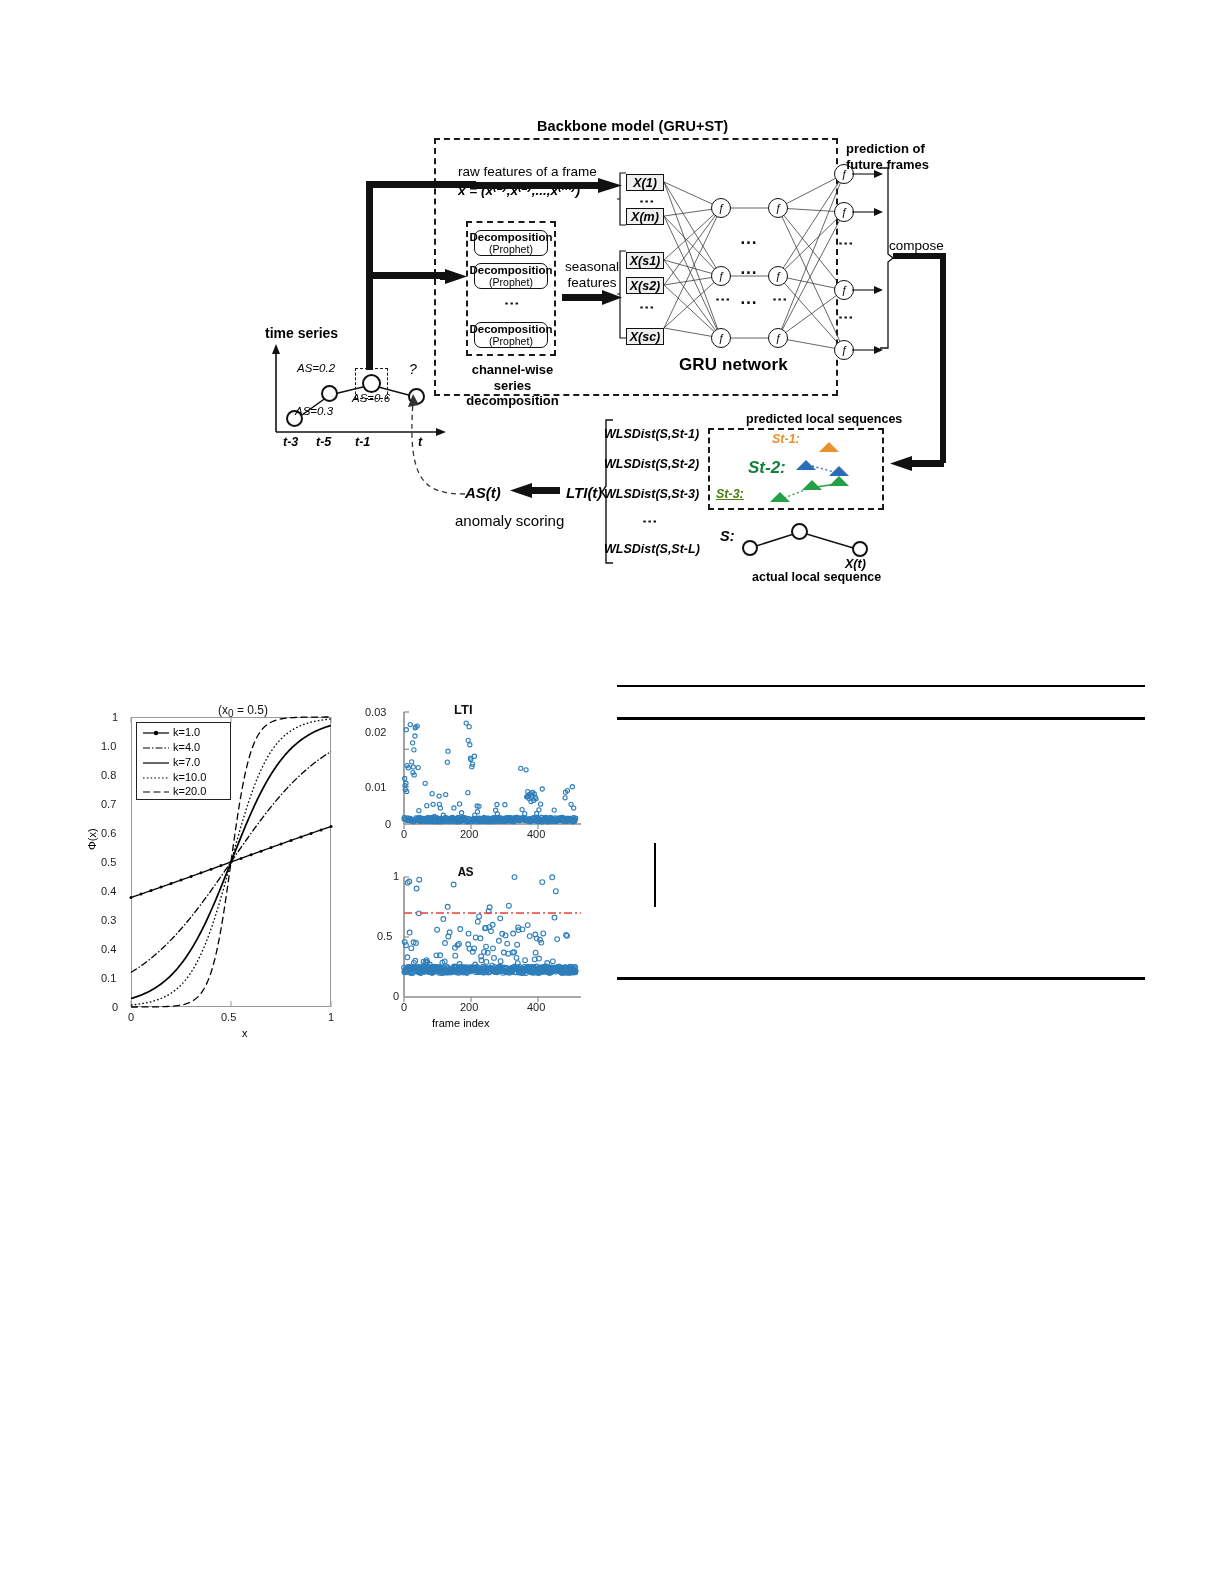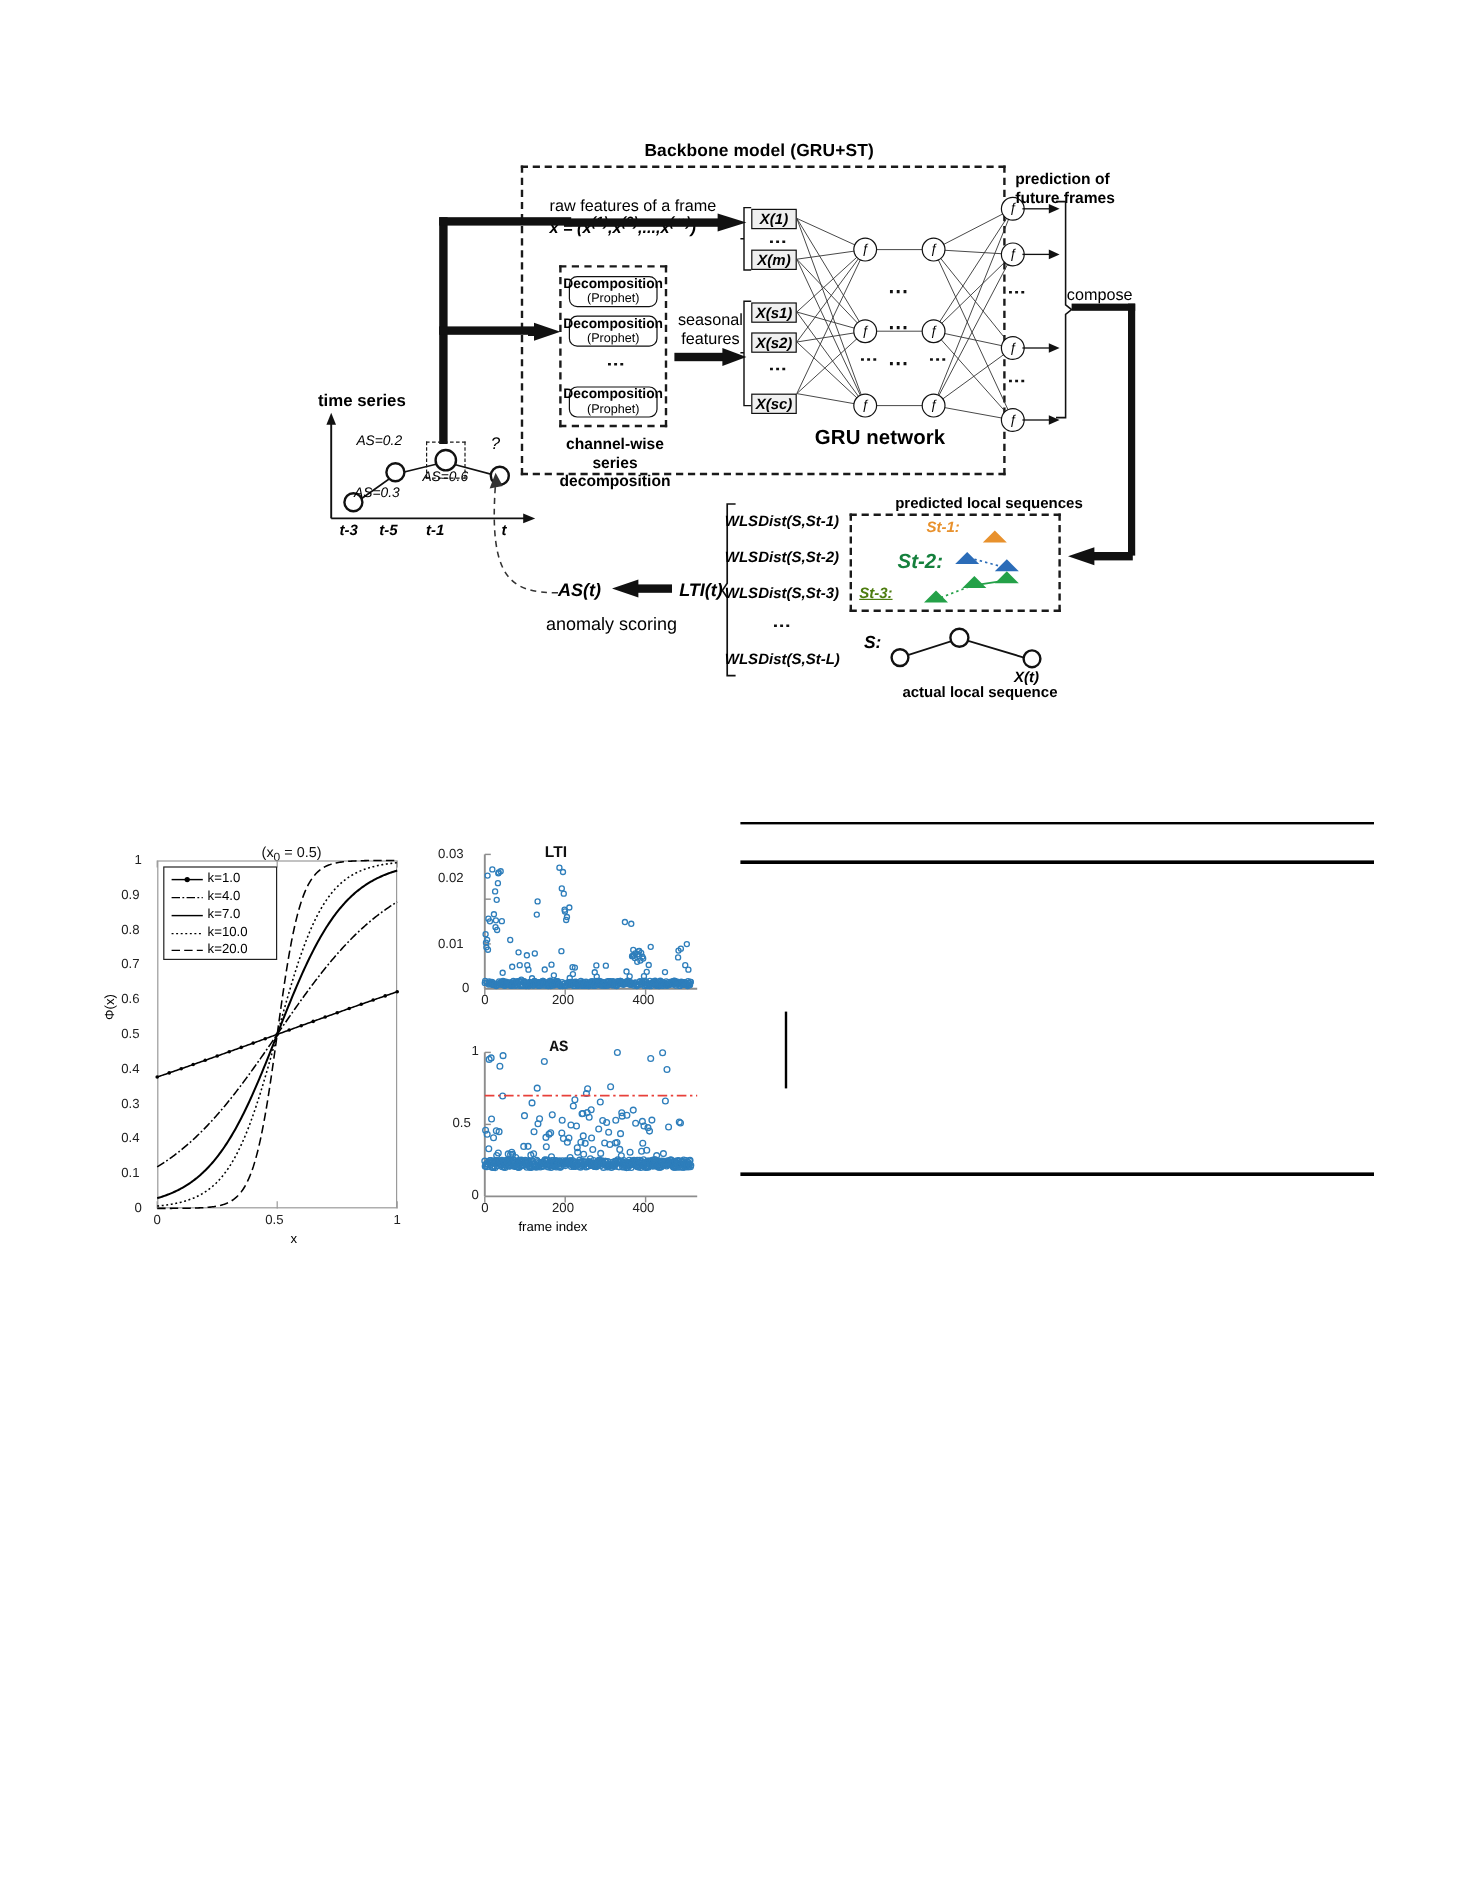--- a/index.html
+++ b/index.html
@@ -362,21 +362,21 @@
 
     <div class="ticklbl" style="left:112px;top:341px;">0</div>
     <div class="ticklbl" style="left:101px;top:312px;">0.1</div>
     <div class="ticklbl" style="left:101px;top:283px;">0.4</div>
     <div class="ticklbl" style="left:101px;top:254px;">0.3</div>
     <div class="ticklbl" style="left:101px;top:225px;">0.4</div>
     <div class="ticklbl" style="left:101px;top:196px;">0.5</div>
     <div class="ticklbl" style="left:101px;top:167px;">0.6</div>
     <div class="ticklbl" style="left:101px;top:138px;">0.7</div>
     <div class="ticklbl" style="left:101px;top:109px;">0.8</div>
-    <div class="ticklbl" style="left:101px;top:80px;">0.9</div>
+    <div class="ticklbl" style="left:101px;top:80px;">1.0</div>
     <div class="ticklbl" style="left:112px;top:51px;">1</div>
 
     <div class="ticklbl" style="left:128px;top:351px;">0</div>
     <div class="ticklbl" style="left:221px;top:351px;">0.5</div>
     <div class="ticklbl" style="left:328px;top:351px;">1</div>
 
     <div class="abs" style="left:242px;top:367px;font-size:11px;">x</div>
     <div class="abs" style="left:86px;top:190px;font-size:11px;transform:rotate(-90deg);transform-origin:left top;">Φ(x)</div>
 
     <div class="abs" style="left:136px;top:62px;width:93px;height:76px;border:1px solid #222;background:#fff;">

